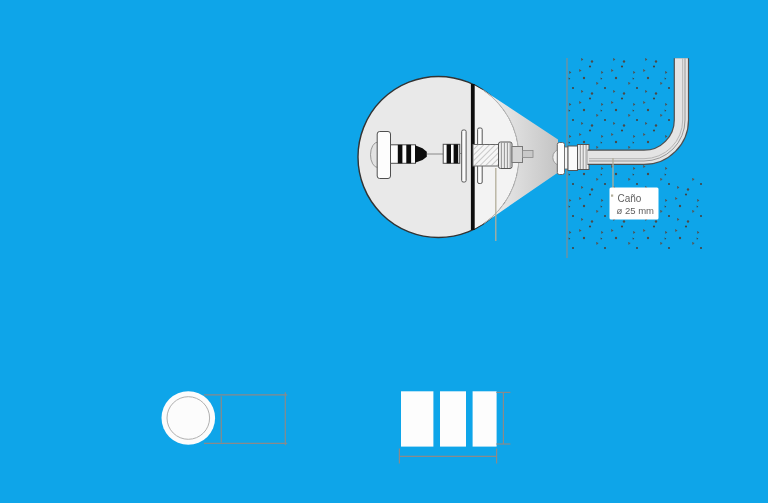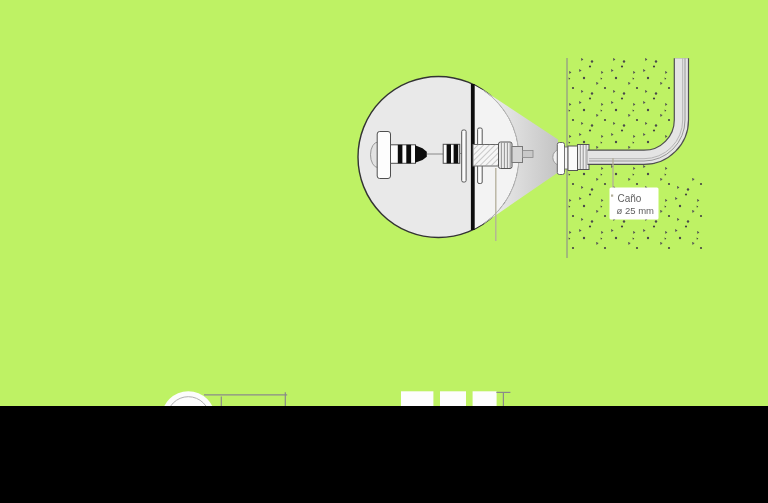--- a/index.html
+++ b/index.html
@@ -1,16 +1,16 @@
 <!DOCTYPE html>
 <html><head>
 <meta charset="utf-8">
 <style>
   html,body{margin:0;padding:0;background:#000;}
-  .stage{position:relative;width:768px;height:406px;background:#bef264;overflow:hidden;}
+  .stage{position:relative;width:768px;height:503px;background:#0ea5e9;overflow:hidden;}
   svg{display:block;}
   text{font-family:"Liberation Sans","DejaVu Sans",sans-serif;}
   .lbl-line1{font-size:10px;}
   .lbl-line2{font-size:9.5px;}
 </style>
 </head>
 <body>
 
 <div class="stage">
 <svg width="768" height="503" viewBox="0 0 768 503">

